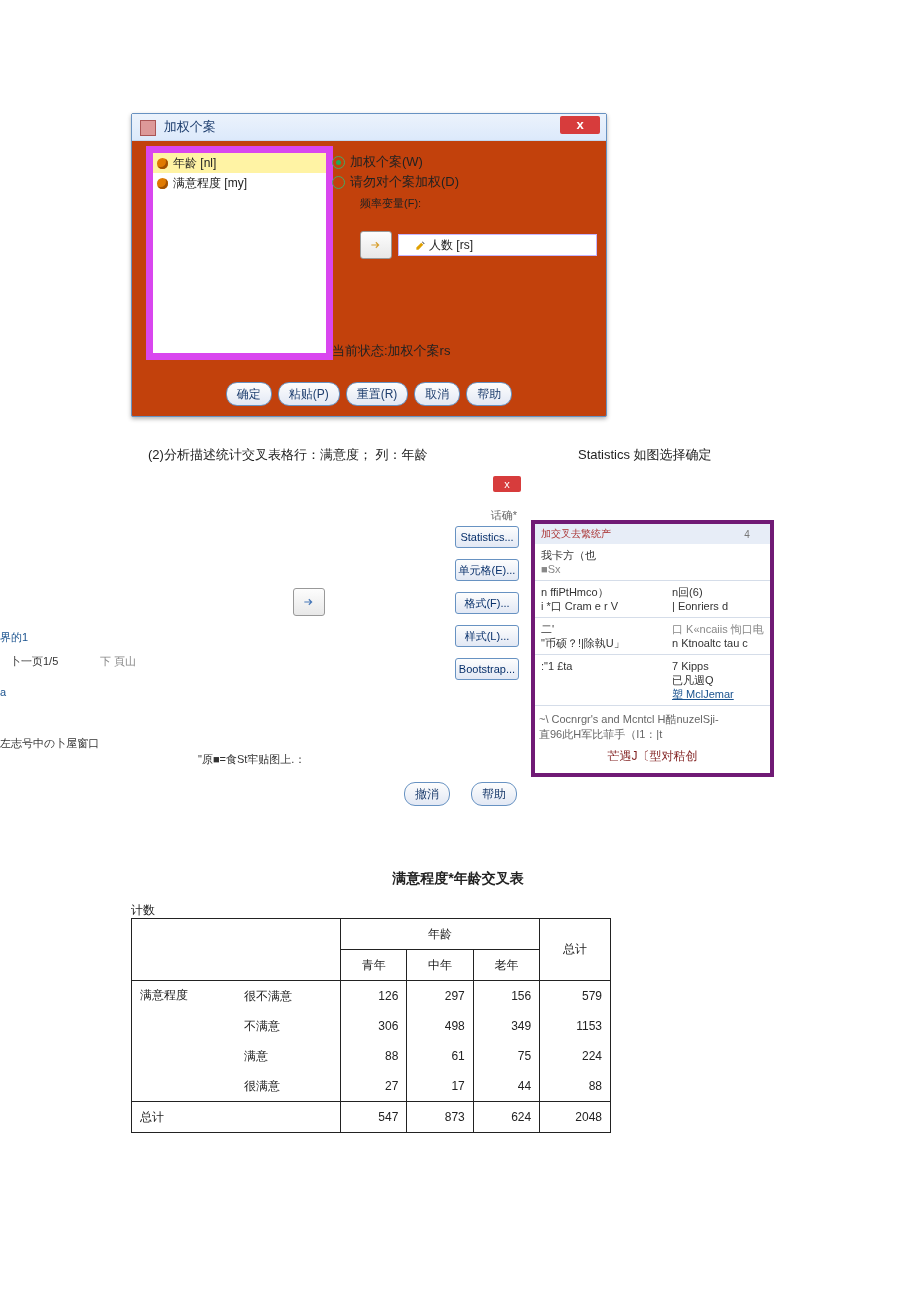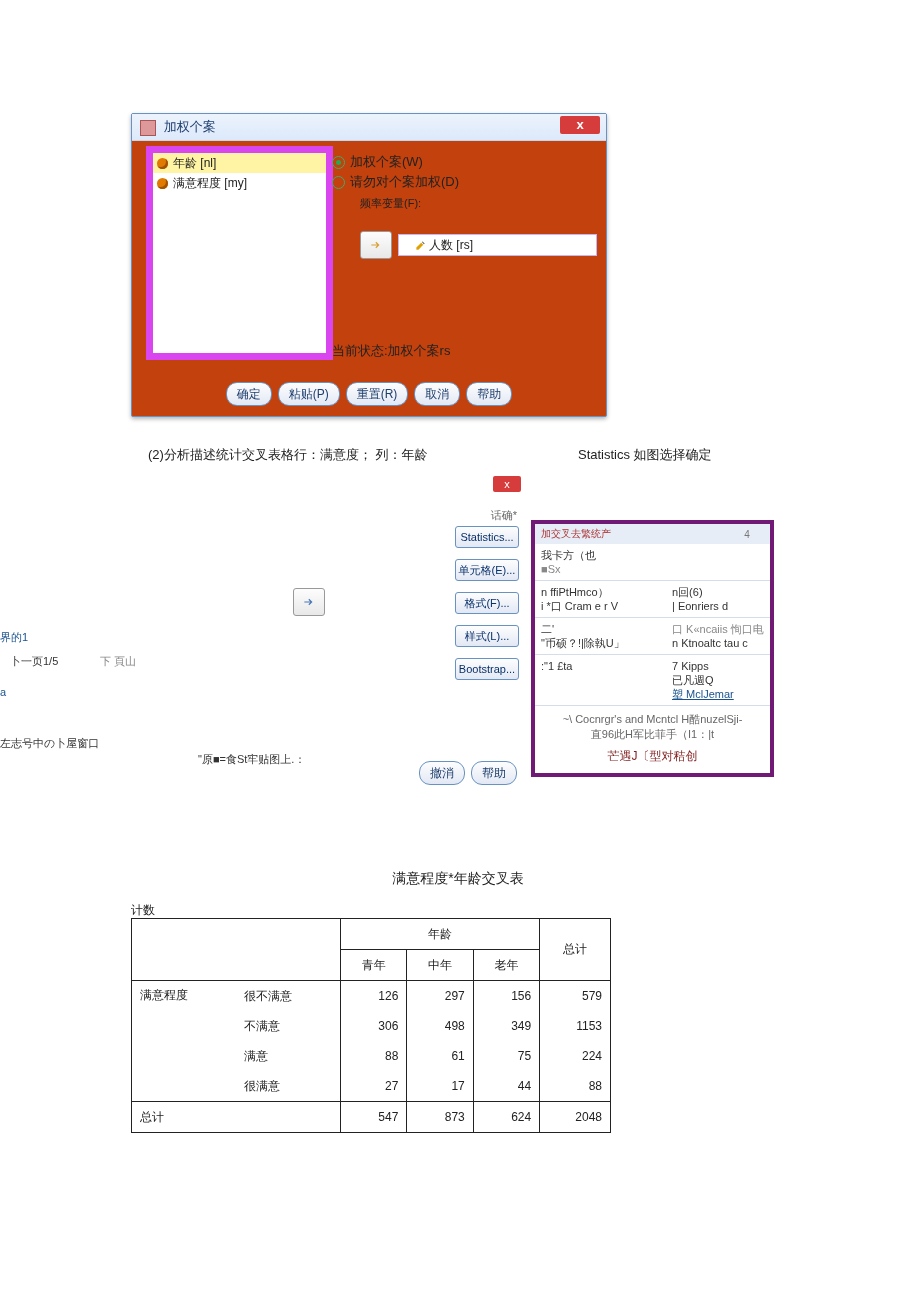--- a/index.html
+++ b/index.html
@@ -27,34 +27,34 @@
 .btn{height:22px;padding:0 10px;background:linear-gradient(#fdfdfd,#e2e8f4);border:1px solid #6792c2;border-radius:11px;font-size:12px;color:#1e3e6e;display:flex;align-items:center;cursor:pointer}
 .txt1{position:absolute;left:148px;top:446px;font-size:13px}
 .txt2{position:absolute;left:578px;top:446px;font-size:13px}
 .dlg2{position:absolute;left:128px;top:470px;width:399px;height:340px}
 .dlg2 .close{position:absolute;right:6px;top:6px;width:28px;height:16px;background:#d73c3c;border-radius:2px;color:#fff;text-align:center;line-height:16px;font-size:11px;cursor:pointer}
 .noisy1{position:absolute;right:10px;top:38px;font-size:11px;color:#666}
 .noisy2{position:absolute;left:70px;top:282px;font-size:11px;color:#333}
 .sidebtns{position:absolute;right:8px;top:56px;width:64px;display:flex;flex-direction:column;gap:11px}
 .sidebtn{height:20px;background:linear-gradient(#fdfdfd,#e2e8f4);border:1px solid #6792c2;border-radius:3px;font-size:11px;color:#08306b;text-align:center;line-height:20px;cursor:pointer}
 .arrow2{position:absolute;left:165px;top:118px}
-.bot2{position:absolute;right:10px;bottom:25px;display:flex;gap:6px}
+.bot2{position:absolute;right:10px;bottom:4px;display:flex;gap:21px}
 .panel3{position:absolute;left:531px;top:520px;width:235px;border:4px solid #701a75;background:#fff;font-size:11px}
 .p3h{display:flex;height:20px;align-items:center;background:#e7edf7;font-size:10px;color:#555}
 .p3h .l{flex:1;padding-left:6px;color:#a33}
 .p3h .r{width:46px;text-align:center;color:#777}
 .p3row{display:flex;padding:4px 6px;border-top:1px solid #d5dde9}
 .p3row .l{flex:1;line-height:14px;color:#333}
 .p3row .r{width:92px;line-height:14px;color:#333}
 .gray{color:#888}
 .link{color:#19528e;text-decoration:underline}
-.ftr{text-align:center;padding:6px 4px;border-top:1px solid #d5dde9;font-size:11px;color:#666}
+.ftr{padding:6px 4px;border-top:1px solid #d5dde9;font-size:11px;color:#666}
 .ftr2{text-align:center;font-size:12px;color:#7f1d1d;padding-bottom:8px}
 .frag{position:absolute;left:0;font-size:11px;color:#19528e}
-.tbltitle{position:absolute;left:0;width:916px;top:870px;text-align:center;font-size:14px;font-weight:normal}
+.tbltitle{position:absolute;left:0;width:916px;top:870px;text-align:center;font-size:14px;font-weight:bold}
 .count{position:absolute;left:131px;top:902px;font-size:12px}
 .tbl{position:absolute;left:131px;top:918px;border-collapse:collapse;width:480px;font-size:12px}
 .tbl td,.tbl th{border:1px solid #222;padding:4px 8px;height:22px}
 .tbl .nob{border:none}
 .tbl .bt{border-top:1px solid #222}
 .tbl .bb{border-bottom:1px solid #222}
 .tbl .bl{border-left:1px solid #222}
 .tbl .br{border-right:1px solid #222}
 .tbl .num{text-align:right}
 .tbl .hdr{text-align:center}

